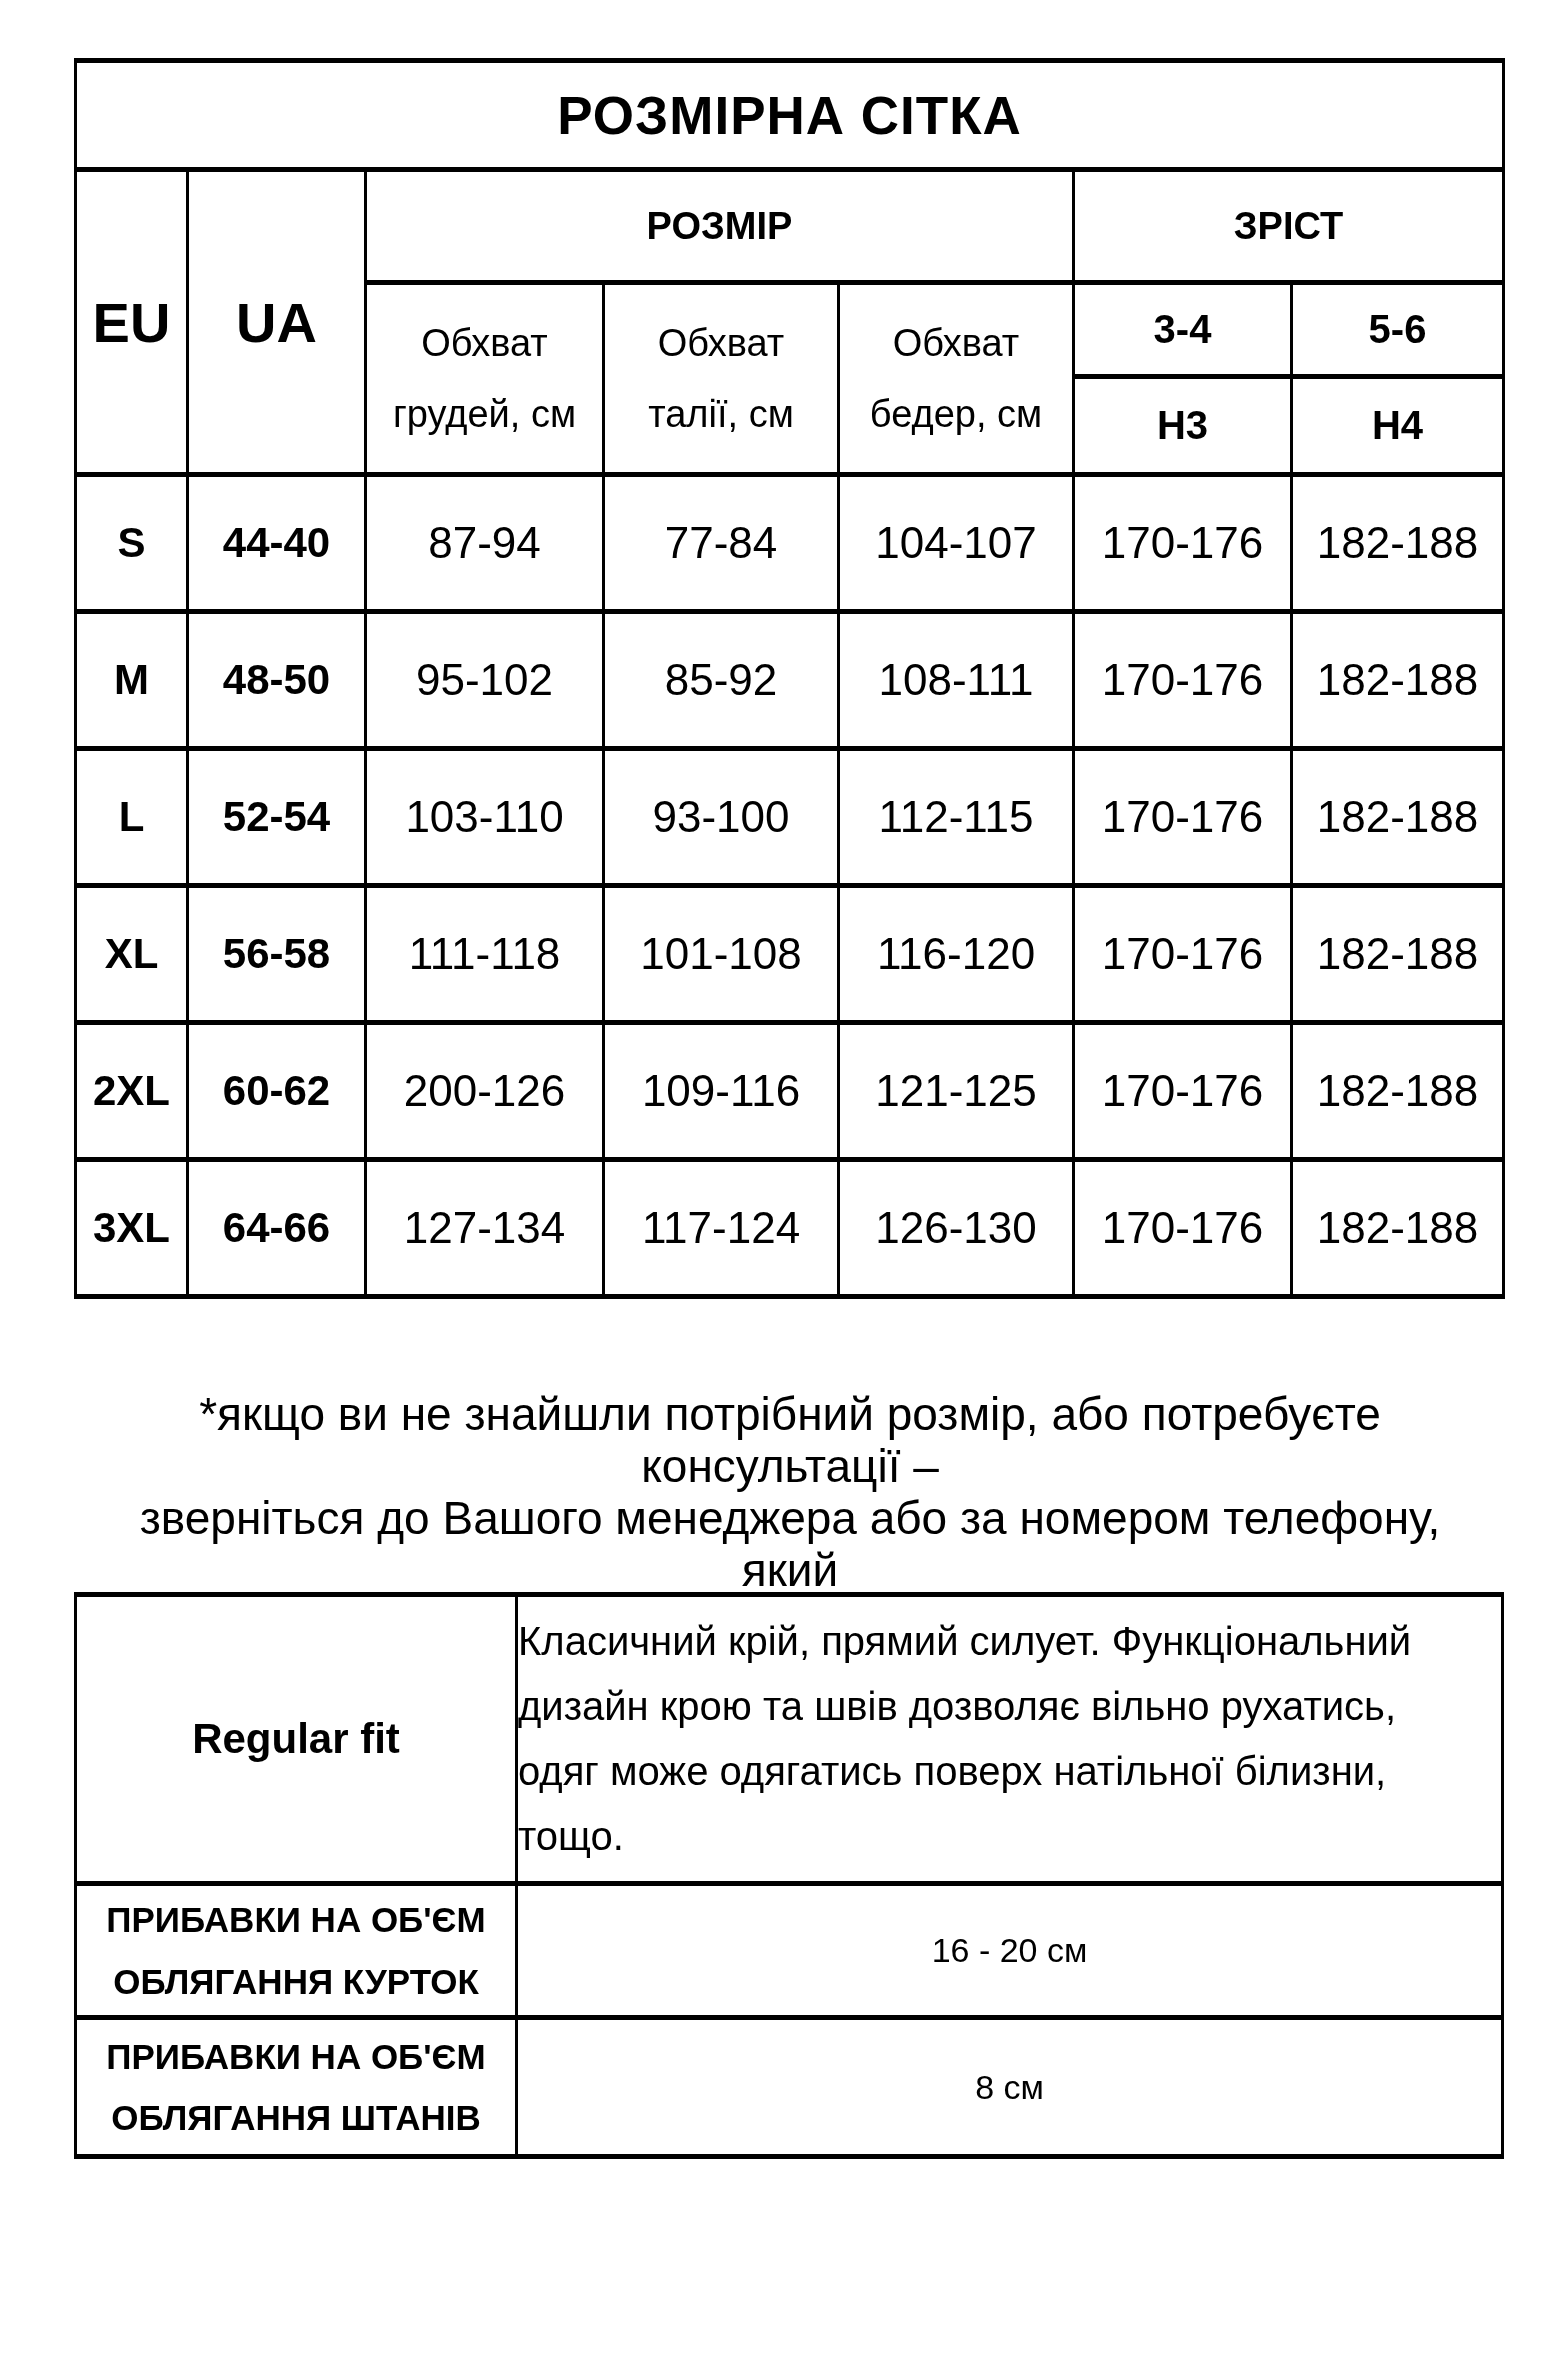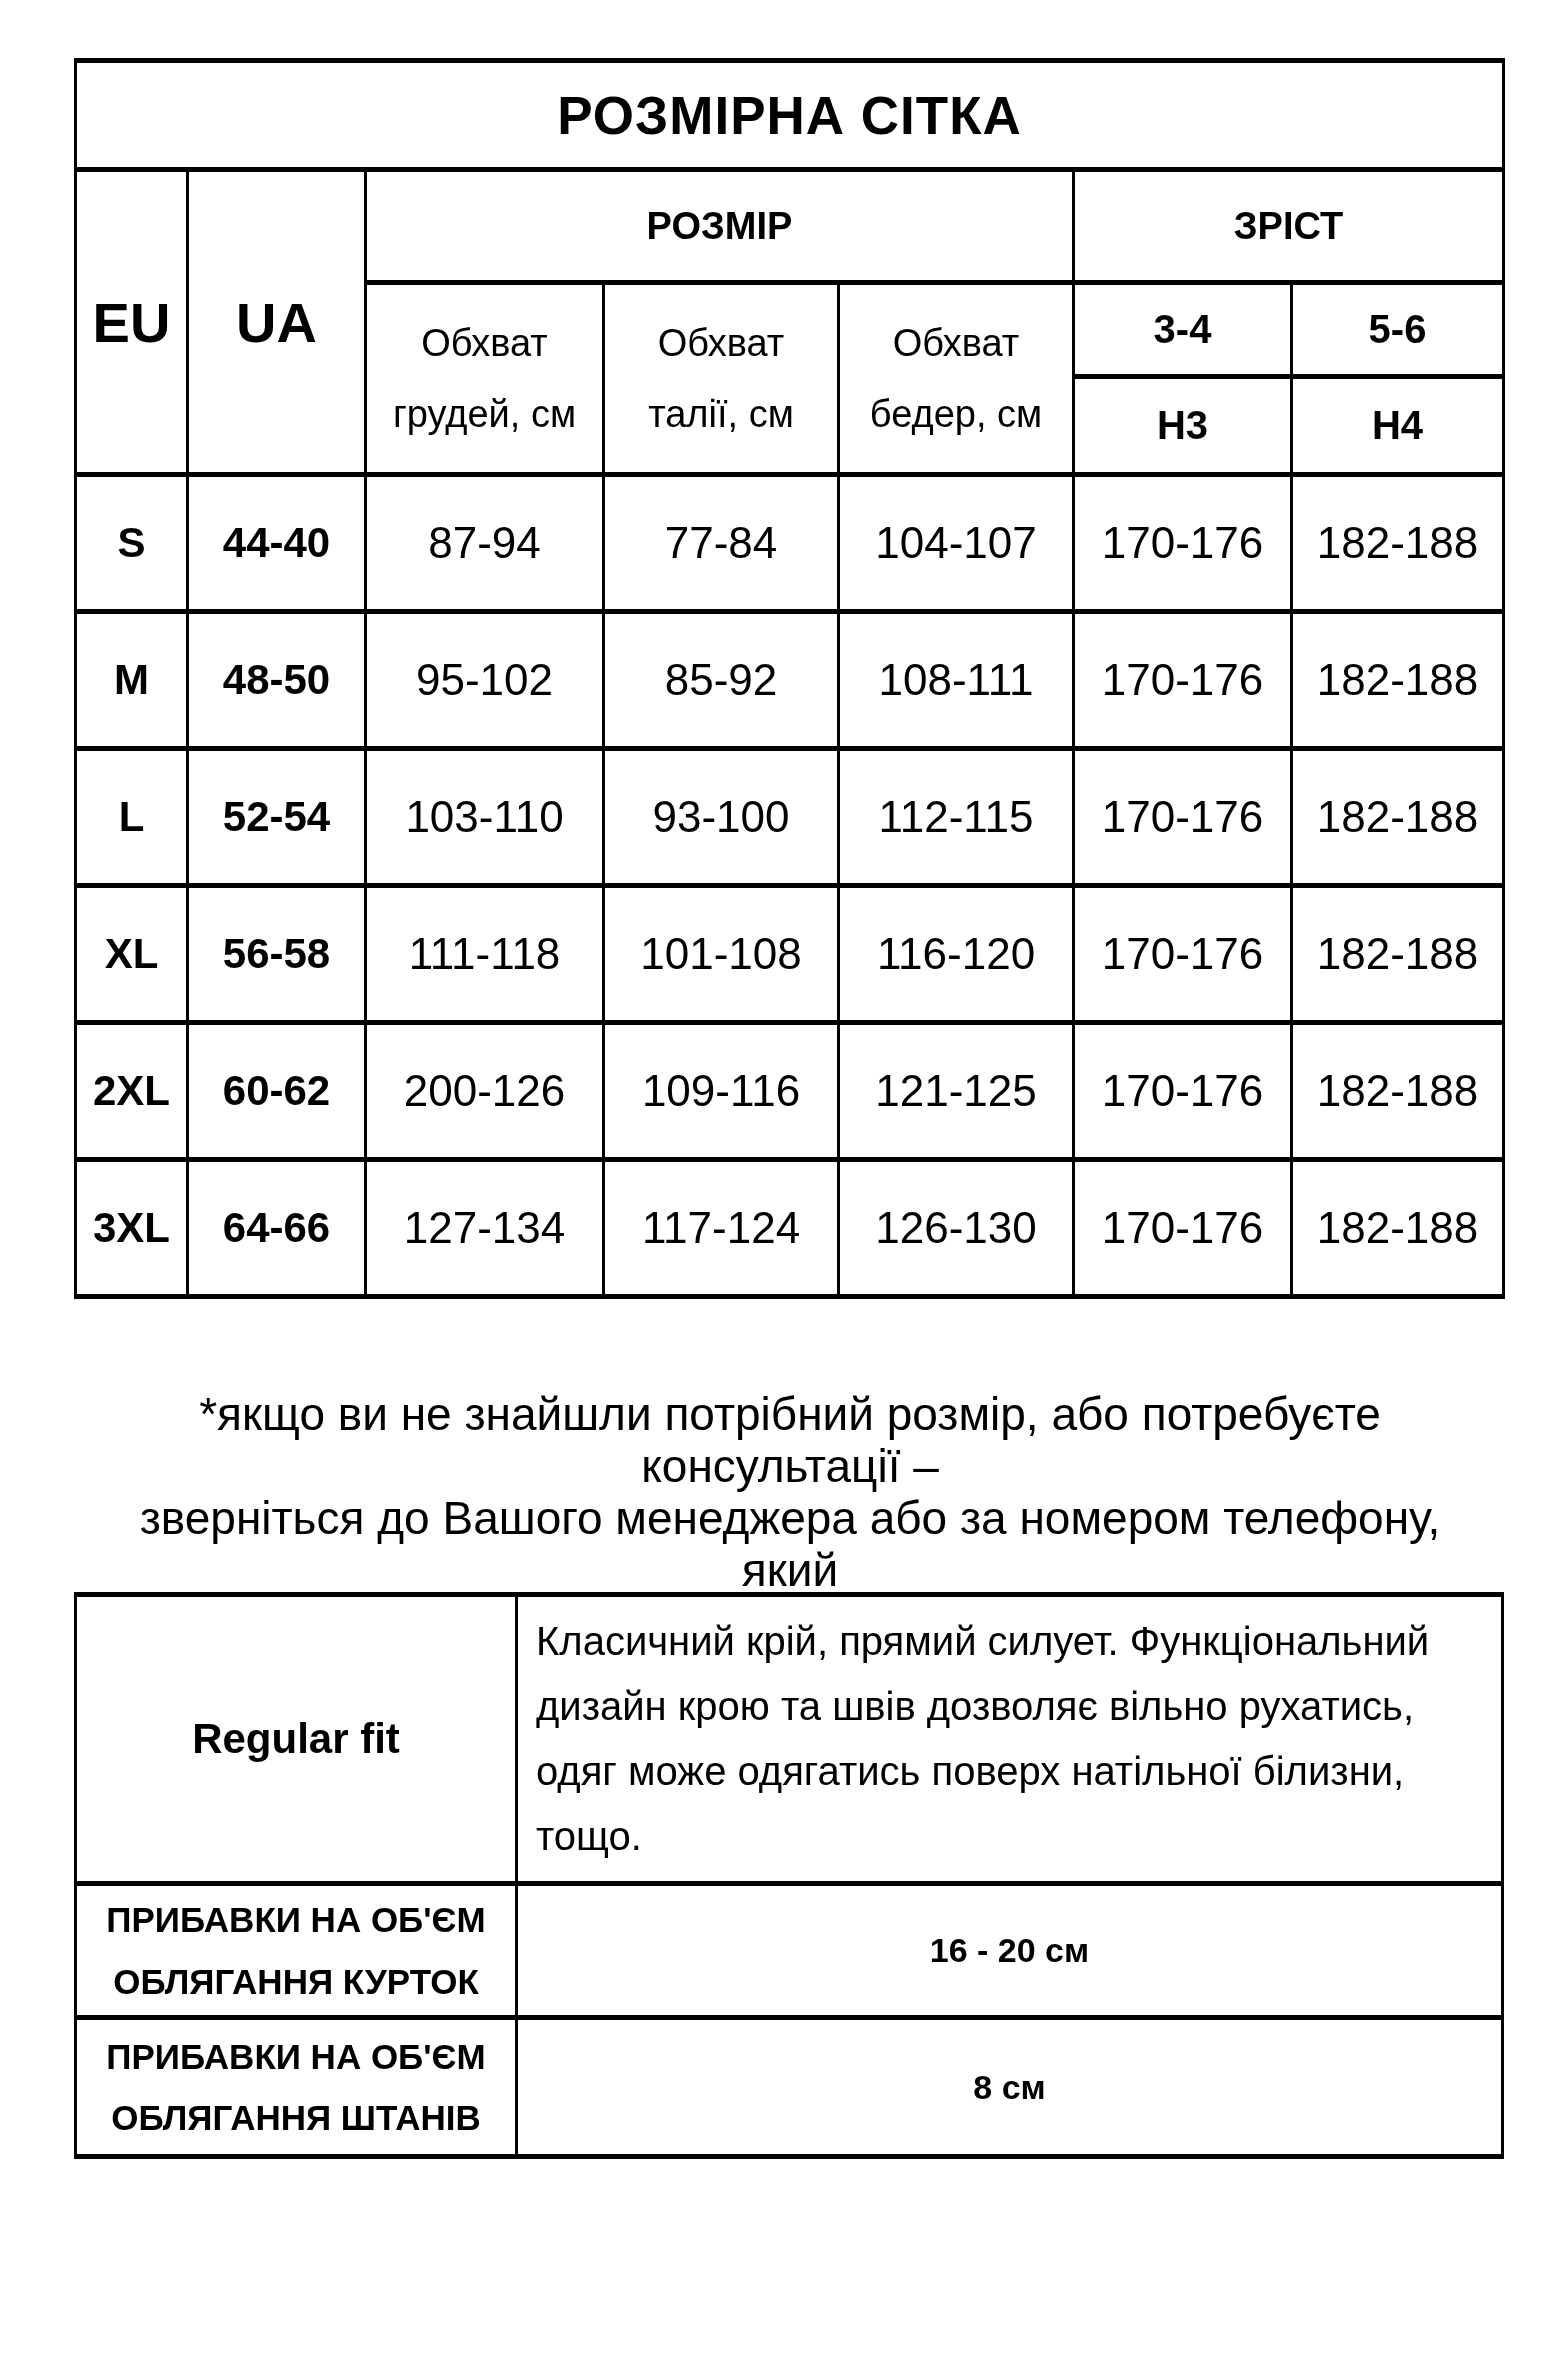--- a/index.html
+++ b/index.html
@@ -64,26 +64,26 @@
   .rh-fit      { height: 289px; }
   .rh-add1     { height: 134px; }
   .rh-add2     { height: 139px; }
 
   .c-t2-title { font-size: 37px; font-weight: bold; }
   .c-fit      { font-size: 42px; font-weight: bold; }
   .c-desc {
     font-size: 40px;
     line-height: 65px;
     text-align: left;
-    padding-left: 18px;
+    padding-left: 0;
     padding-right: 8px;
     white-space: pre-line;
   }
   .c-addlabel { font-size: 35px; font-weight: bold; line-height: 1.75; white-space: pre-line; }
-  .c-addval   { font-size: 34px; font-weight: bold; }
+  .c-addval   { font-size: 34px; font-weight: normal; }
 </style>
 </head>
 <body>
 
 <div>
 
   <table id="size-table">
     <colgroup>
       <col style="width:112px">
       <col style="width:178px">

